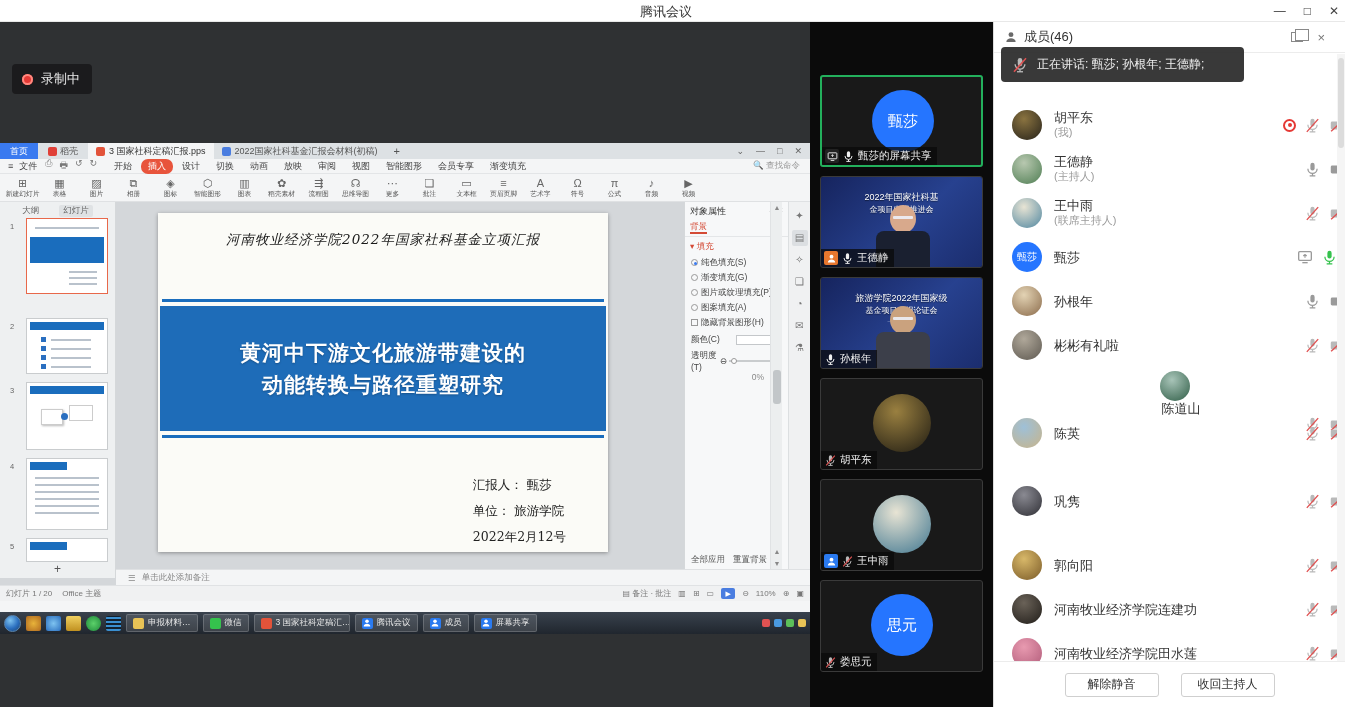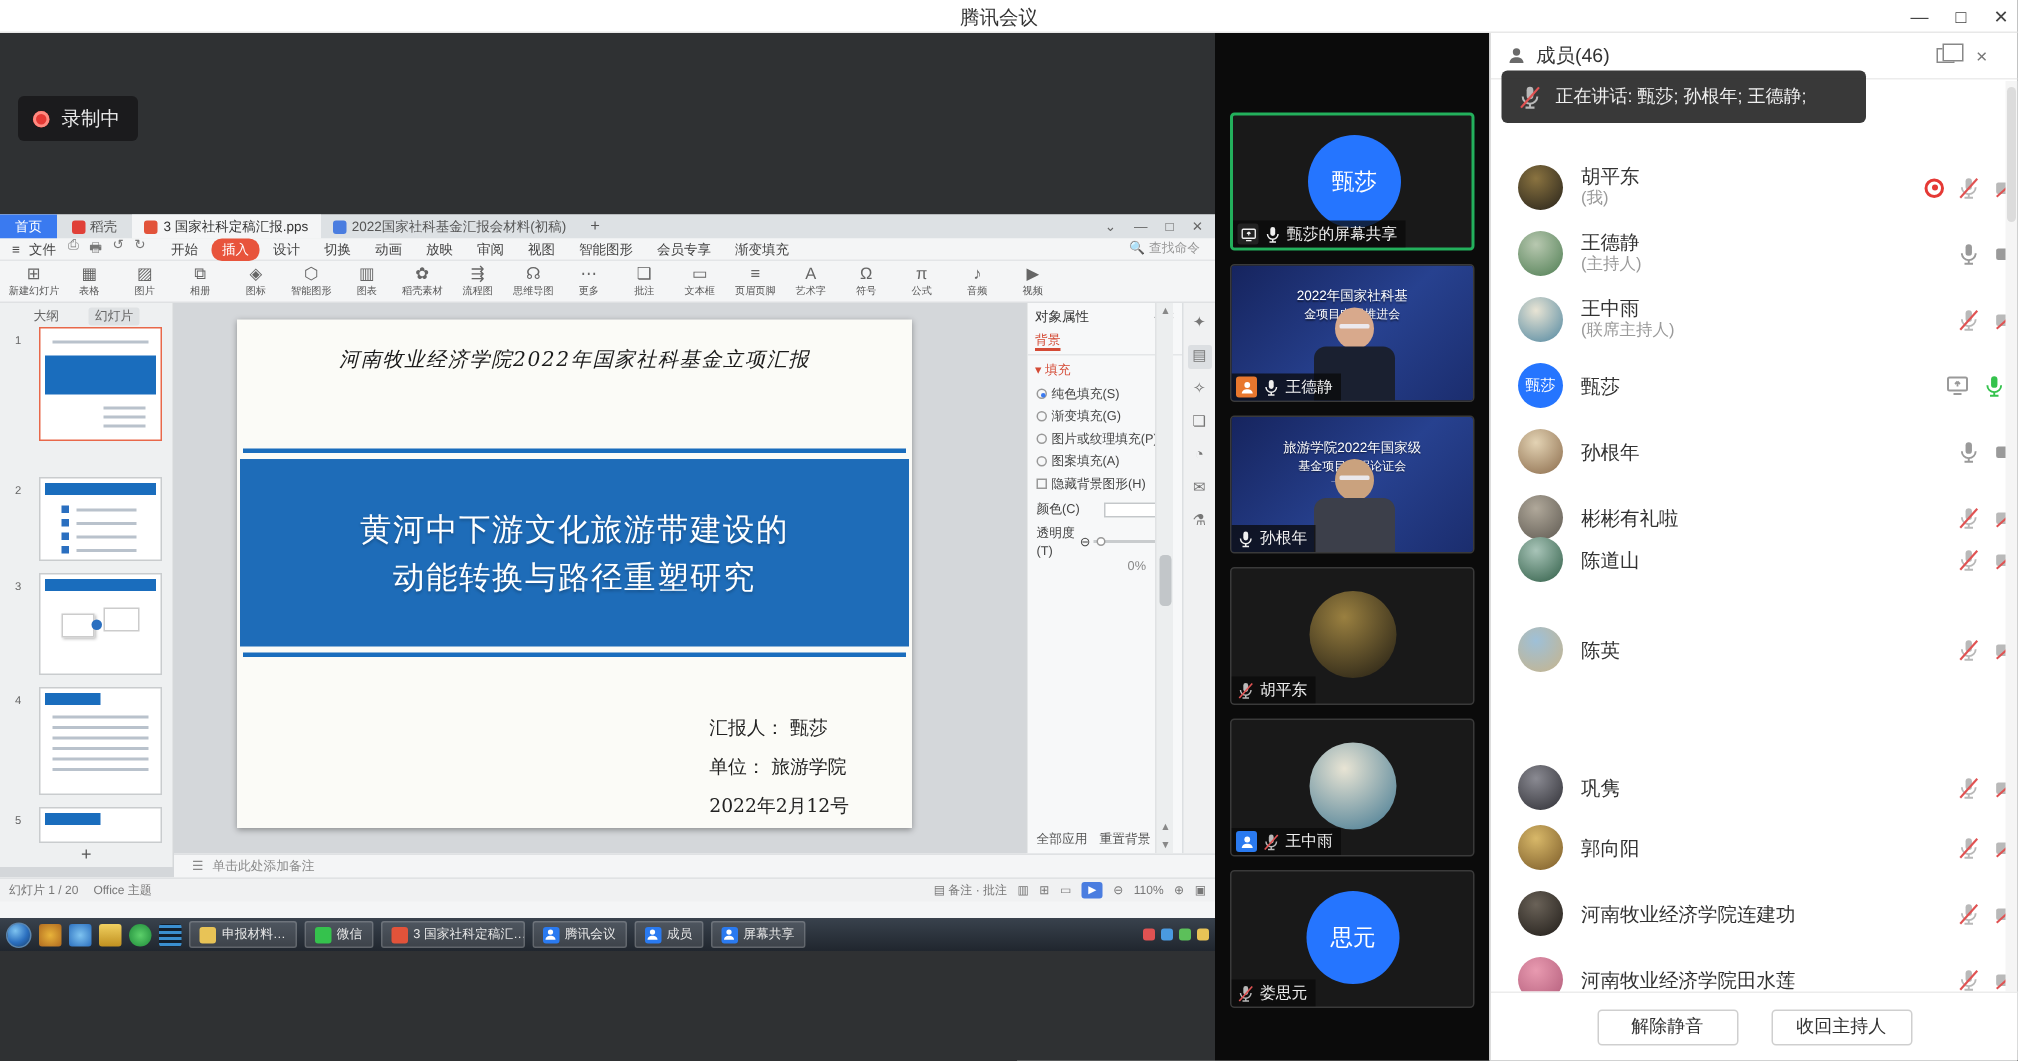--- a/index.html
+++ b/index.html
@@ -58,21 +58,21 @@
   .mini-line { position:absolute; background:#b9c2cc; height:2px; }
   .mini-sq { position:absolute; width:5px; height:5px; background:#2a6fc0; }
   .tp-plus { position:absolute; left:0; width:116px; top:360px; height:16px; text-align:center; color:#555; font-size:12px; background:#eef0f1; border-right:1px solid #d5d8da;}
 
   
   .canvas { position:absolute; left:116px; top:0; width:568px; height:367px; }
   .slide { position:absolute; left:42px; top:11px; width:450px; height:339px; background:#fbfbf7; box-shadow:0 1px 4px rgba(0,0,0,.35); }
   .slide-heading { position:absolute; left:10px; right:10px; top:18px; text-align:center; font-family:"DejaVu Serif",serif; font-size:13.5px; letter-spacing:1px; color:#1a1a1a; font-style:italic; }
   .blue-rule { position:absolute; left:4px; right:4px; height:3px; background:#1a6dbd; }
   .banner { position:absolute; left:2px; right:2px; top:93px; height:125px; background:#1e6cb8; display:flex; flex-direction:column; justify-content:center; align-items:center; gap:4px; }
-  .banner div { color:#fff; font-size:21px; font-weight:normal; letter-spacing:1px; text-shadow:0 1px 2px rgba(0,0,0,.25); }
+  .banner div { color:#fff; font-size:21px; font-weight:bold; letter-spacing:1px; text-shadow:0 1px 2px rgba(0,0,0,.25); }
   .slide-info { position:absolute; right:42px; top:243px; text-align:left; font-family:"DejaVu Serif",serif; font-size:12.5px; color:#222; line-height:26px;margin-top:16px; }
 
   
   .props { position:absolute; left:684px; top:0; width:104px; height:367px; background:#f7f8f9; border-left:1px solid #d5d8da; font-size:8.5px; color:#444; }
   .props-hd { display:flex; justify-content:space-between; padding:3px 5px; color:#333; font-size:9px; }
   .props-hd .ic { color:#888; }
   .props-tab { padding:0 5px 3px; border-bottom:1px solid #e4e6e8; }
   .props-tab .red { color:#d44a35; border-bottom:2px solid #d44a35; padding-bottom:1px; }
   .props-sec { color:#d44a35; padding:4px 5px 2px; }
   .opt-row { display:flex; align-items:center; gap:3px; padding:1.5px 6px; white-space:nowrap; }
@@ -809,21 +809,21 @@
             </span>
             <span style="margin-right:-8px">
               <svg width="17" height="17" viewBox="0 0 24 24" style="display:block">
                 <rect x="2.5" y="6.5" width="13" height="11" rx="2" fill="#b9b9b9"></rect>
                 <path d="M16 10.5l5.5-3.5v10l-5.5-3.5z" fill="#b9b9b9"></path>
                 <line x1="3" y1="20" x2="21" y2="4" stroke="#e05252" stroke-width="2"></line>
               </svg>
             </span>
           </div>
         </div>
-        <div class="m-row" style="top: 248px;">
+        <div class="m-row" style="top: 268px; flex-direction: column;">
           <div class="m-avatar" style="background:radial-gradient(circle at 40% 30%, #a8c4b8, #2f5d46)"></div>
           <div class="m-names">
             <div class="m-name">陈道山</div>
           </div>
           <div class="m-icons">
             <span>
               <svg width="17" height="17" viewBox="0 0 24 24" style="display:block">
                 <rect x="9" y="2.5" width="6" height="11" rx="3" fill="#b9b9b9"></rect>
                 <path d="M5.5 11a6.5 6.5 0 0 0 13 0" fill="none" stroke="#b9b9b9" stroke-width="1.8"></path>
                 <line x1="12" y1="17.5" x2="12" y2="21" stroke="#b9b9b9" stroke-width="1.8"></line>
@@ -857,21 +857,21 @@
             </span>
             <span style="margin-right:-8px">
               <svg width="17" height="17" viewBox="0 0 24 24" style="display:block">
                 <rect x="2.5" y="6.5" width="13" height="11" rx="2" fill="#b9b9b9"></rect>
                 <path d="M16 10.5l5.5-3.5v10l-5.5-3.5z" fill="#b9b9b9"></path>
                 <line x1="3" y1="20" x2="21" y2="4" stroke="#e05252" stroke-width="2"></line>
               </svg>
             </span>
           </div>
         </div>
-        <div class="m-row" style="top: 400px; align-items: center;">
+        <div class="m-row" style="top: 376px; align-items: center;">
           <div class="m-avatar" style="background:radial-gradient(circle at 40% 30%, #8a8a92, #2e2e34)"></div>
           <div class="m-names">
             <div class="m-name">巩隽</div>
           </div>
           <div class="m-icons">
             <span>
               <svg width="17" height="17" viewBox="0 0 24 24" style="display:block">
                 <rect x="9" y="2.5" width="6" height="11" rx="3" fill="#b9b9b9"></rect>
                 <path d="M5.5 11a6.5 6.5 0 0 0 13 0" fill="none" stroke="#b9b9b9" stroke-width="1.8"></path>
                 <line x1="12" y1="17.5" x2="12" y2="21" stroke="#b9b9b9" stroke-width="1.8"></line>

